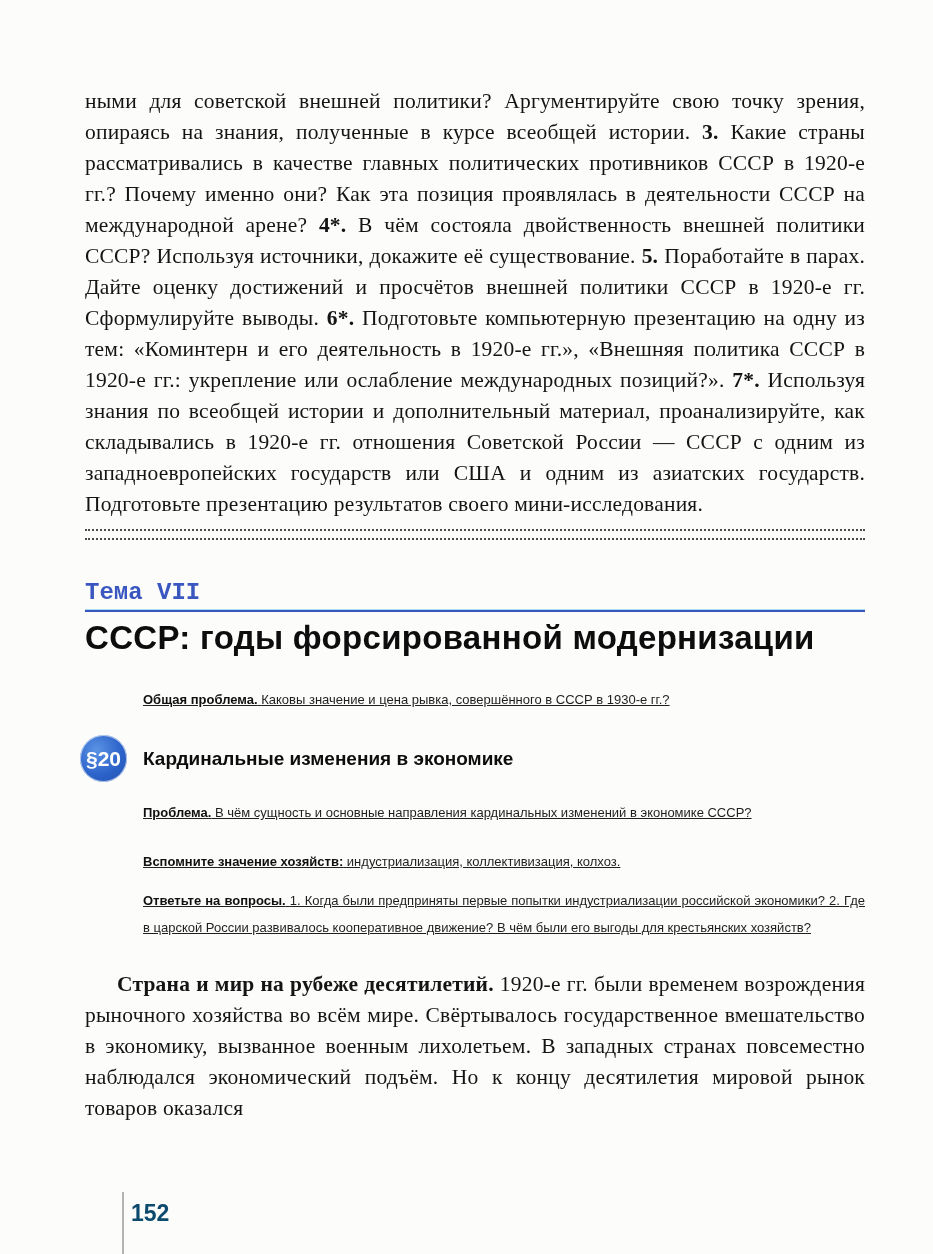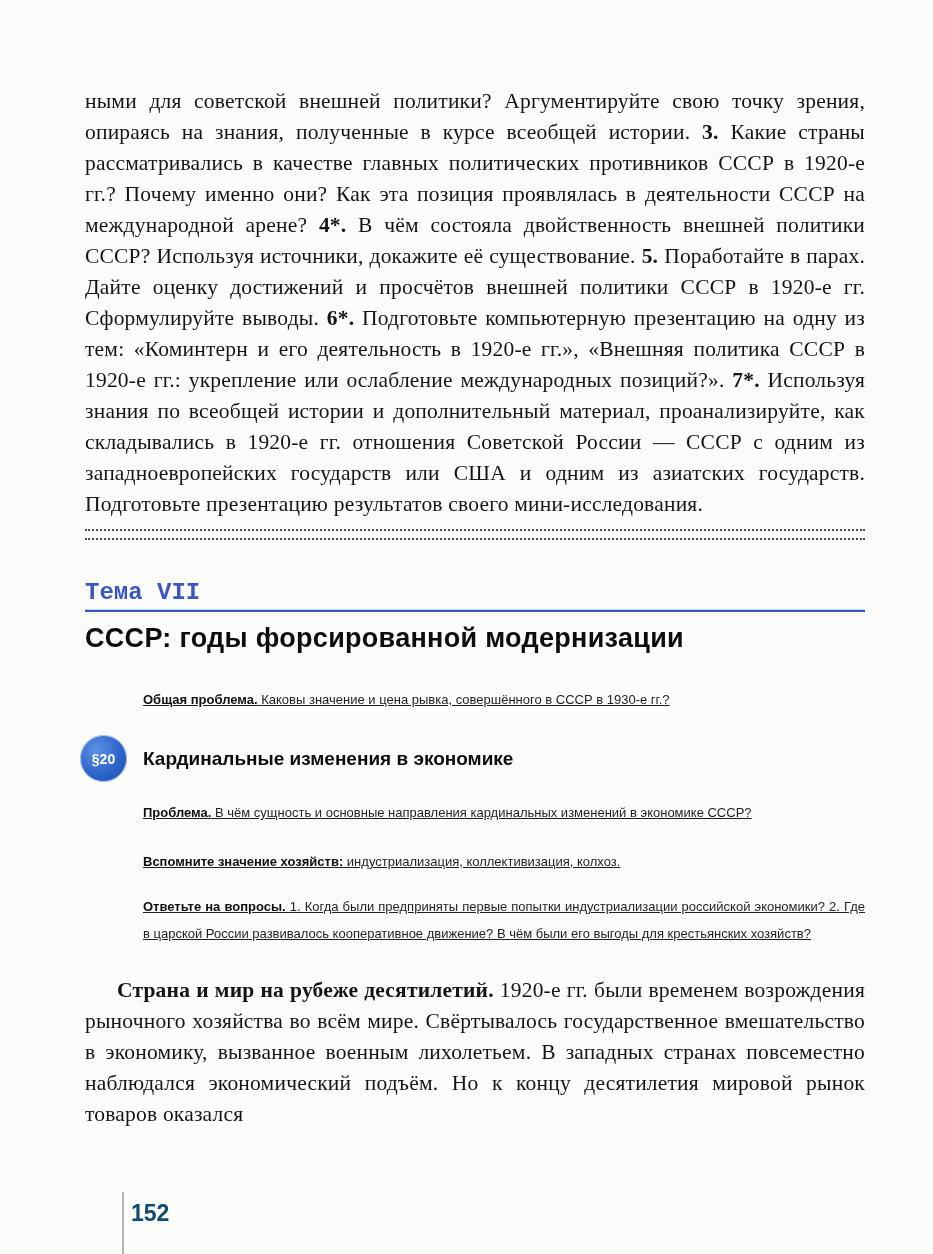--- a/index.html
+++ b/index.html
@@ -48,21 +48,21 @@
     color:var(--accent-blue);
   }
   .theme-rule{
     margin-top:3px;
     height:3px;
     background:linear-gradient(to bottom, var(--rule-light) 0 1px, var(--accent-blue) 1px 100%);
   }
   .theme-title{
     margin:10px 0 0 0;
     font-family:"Liberation Sans","DejaVu Sans",sans-serif;
-    font-weight:bold;font-size:27px;line-height:32px;
+    font-weight:bold;font-size:33px;line-height:32px;
     letter-spacing:.3px;
     color:#0d0d0d;
   }
   
   .qa{
     margin-left:58px;
     font-family:"Liberation Sans","DejaVu Sans",sans-serif;
     font-size:13px;line-height:27px;
     text-align:justify;
     color:#1f1f1f;
@@ -78,33 +78,33 @@
     margin-left:58px;
   }
   .section-badge{
     position:absolute;
     left:-63px;top:-10px;
     width:47px;height:47px;
     border-radius:50%;
     background:radial-gradient(circle at 35% 32%, #5b93e4 0%, var(--badge-blue) 55%, #1d4fae 100%);
     color:#ffffff;
     font-family:"Liberation Sans","DejaVu Sans",sans-serif;
-    font-weight:bold;font-size:14px;
+    font-weight:bold;font-size:21px;
     display:flex;align-items:center;justify-content:center;
     box-shadow:0 0 0 1px rgba(255,255,255,.6) inset;
   }
   .section-title{
     margin:0;
     font-family:"Liberation Sans","DejaVu Sans",sans-serif;
     font-weight:bold;font-size:19px;line-height:28px;
     color:#0d0d0d;
   }
   .problem-block{margin-top:26px;}
   .recall-block{margin-top:22px;}
-  .questions-block{margin-top:18px;}
+  .questions-block{margin-top:12px;}
   
   .body-paragraph{
     margin-top:28px;
     text-indent:32px;
   }
   .body-paragraph .lead{font-weight:bold;}
   
   .pageno-rule{
     position:absolute;
     left:122px;top:1192px;

